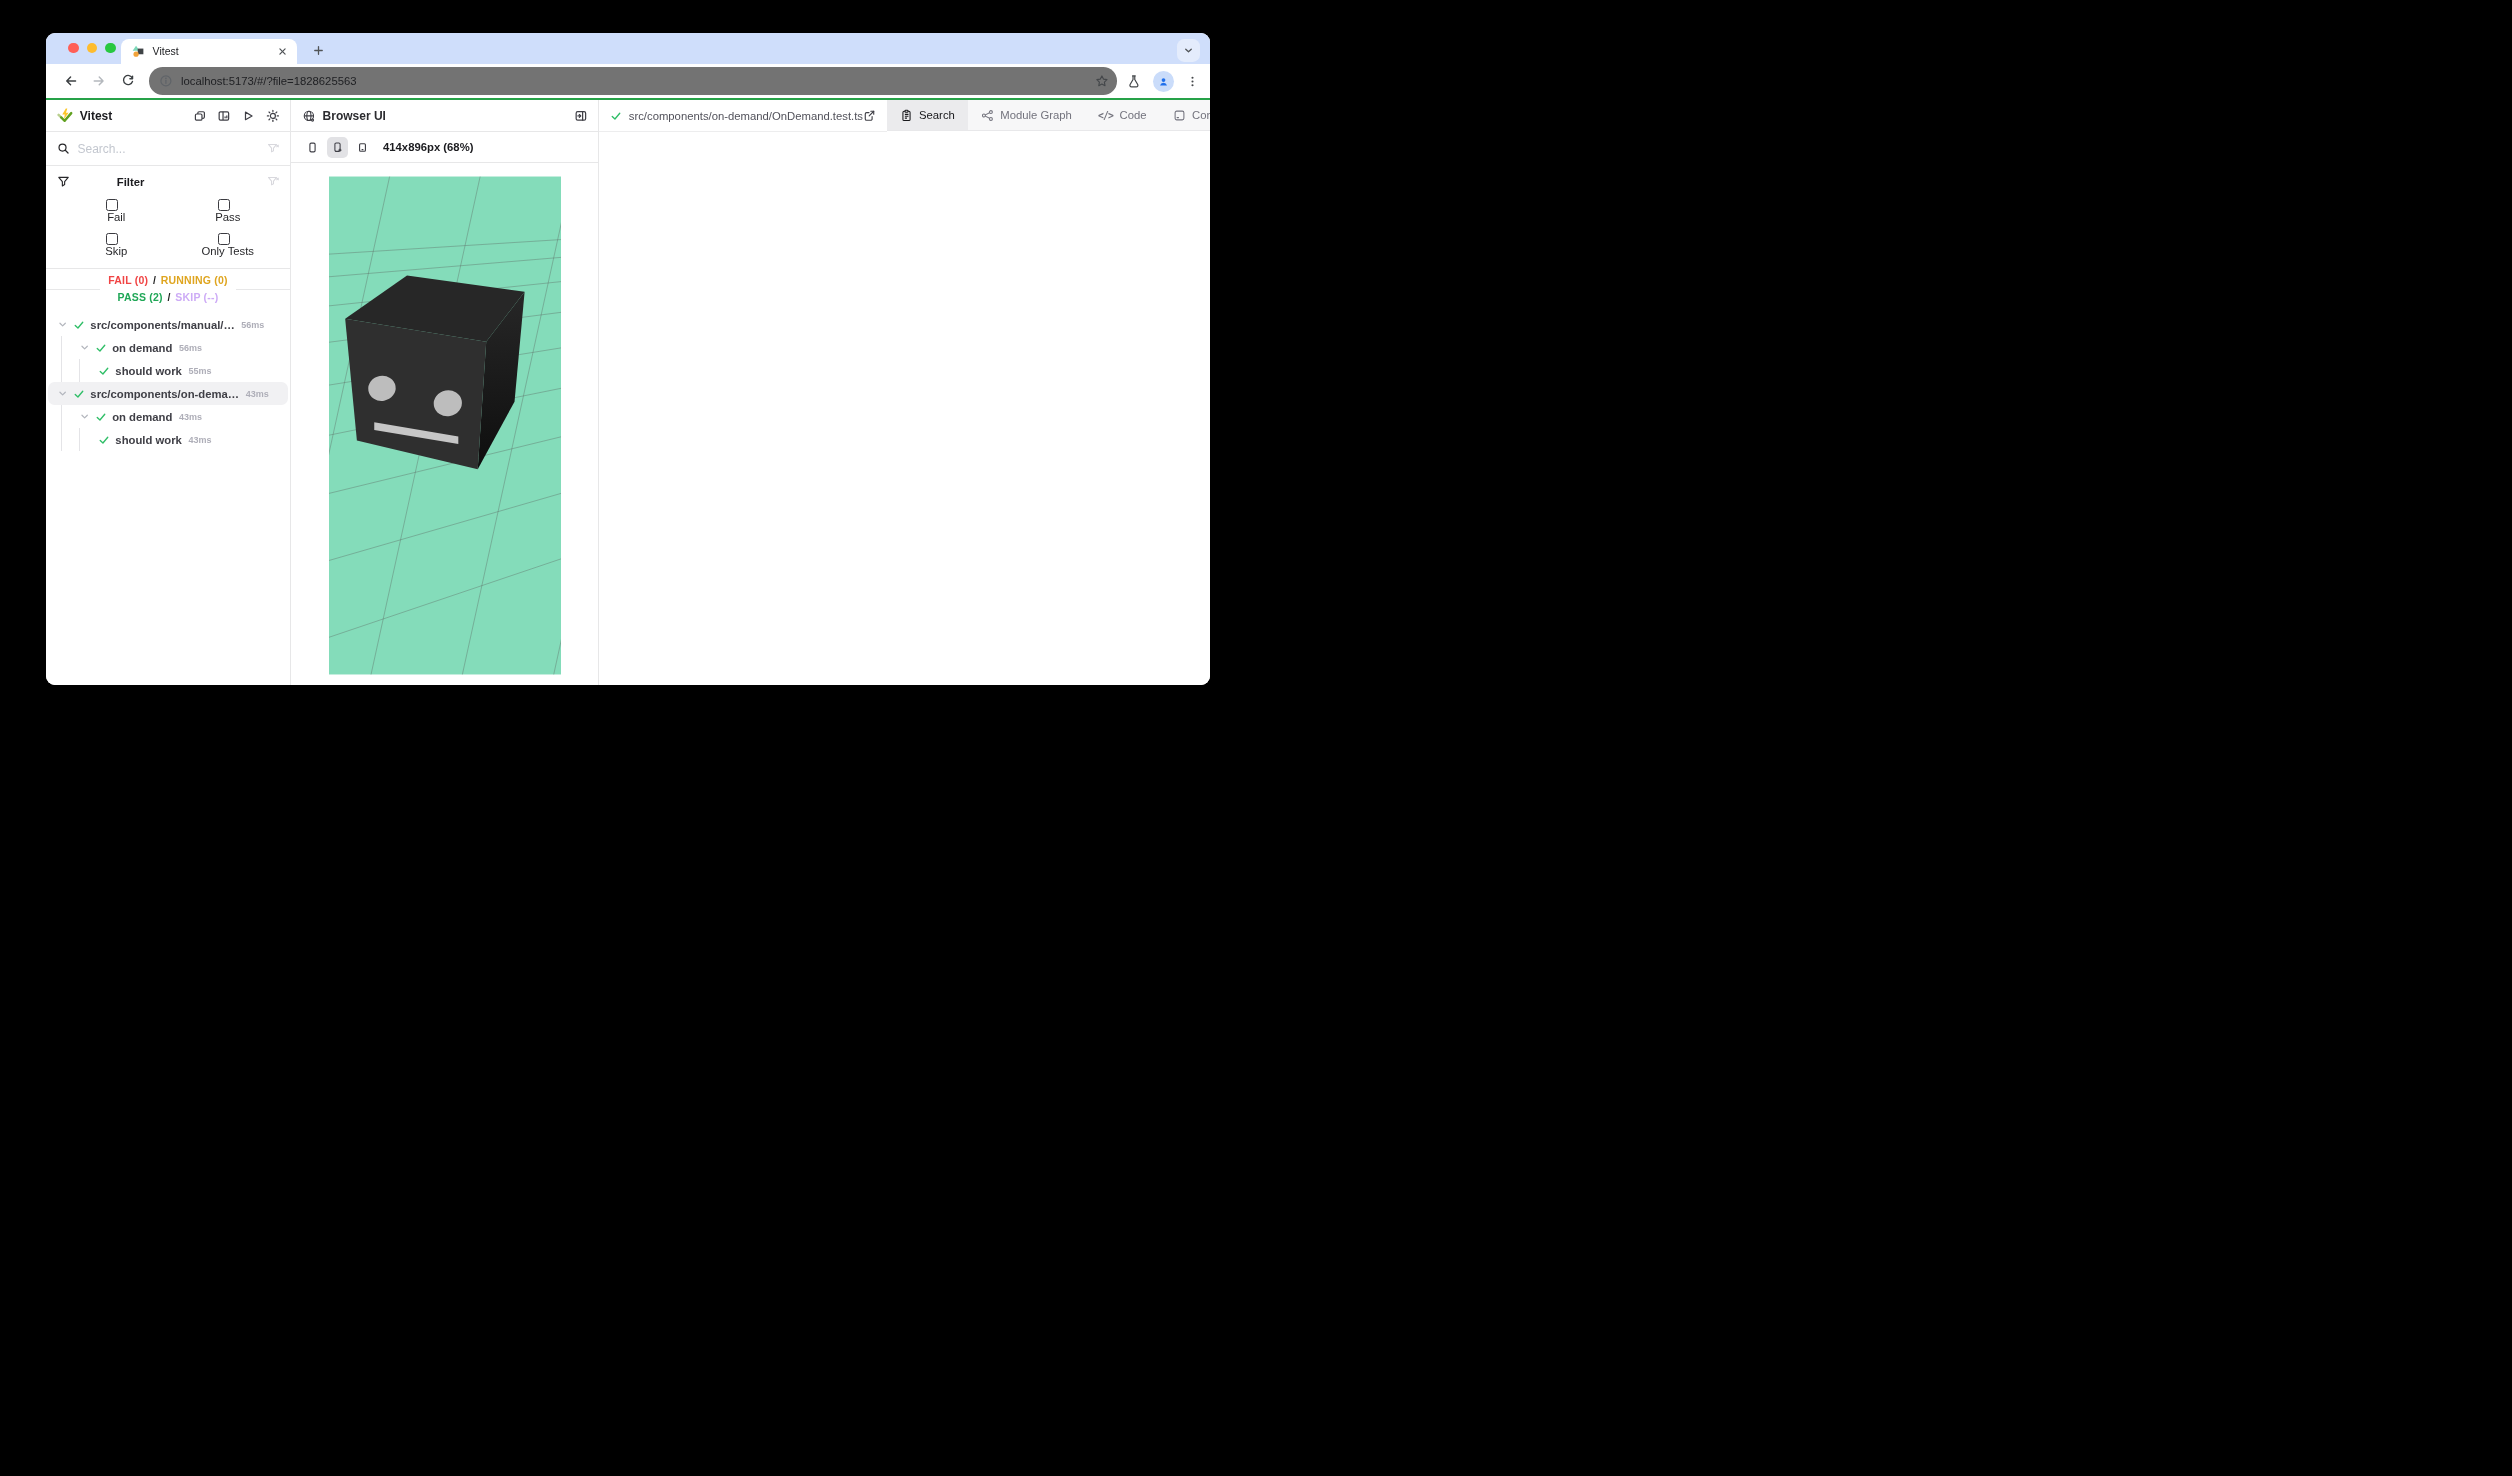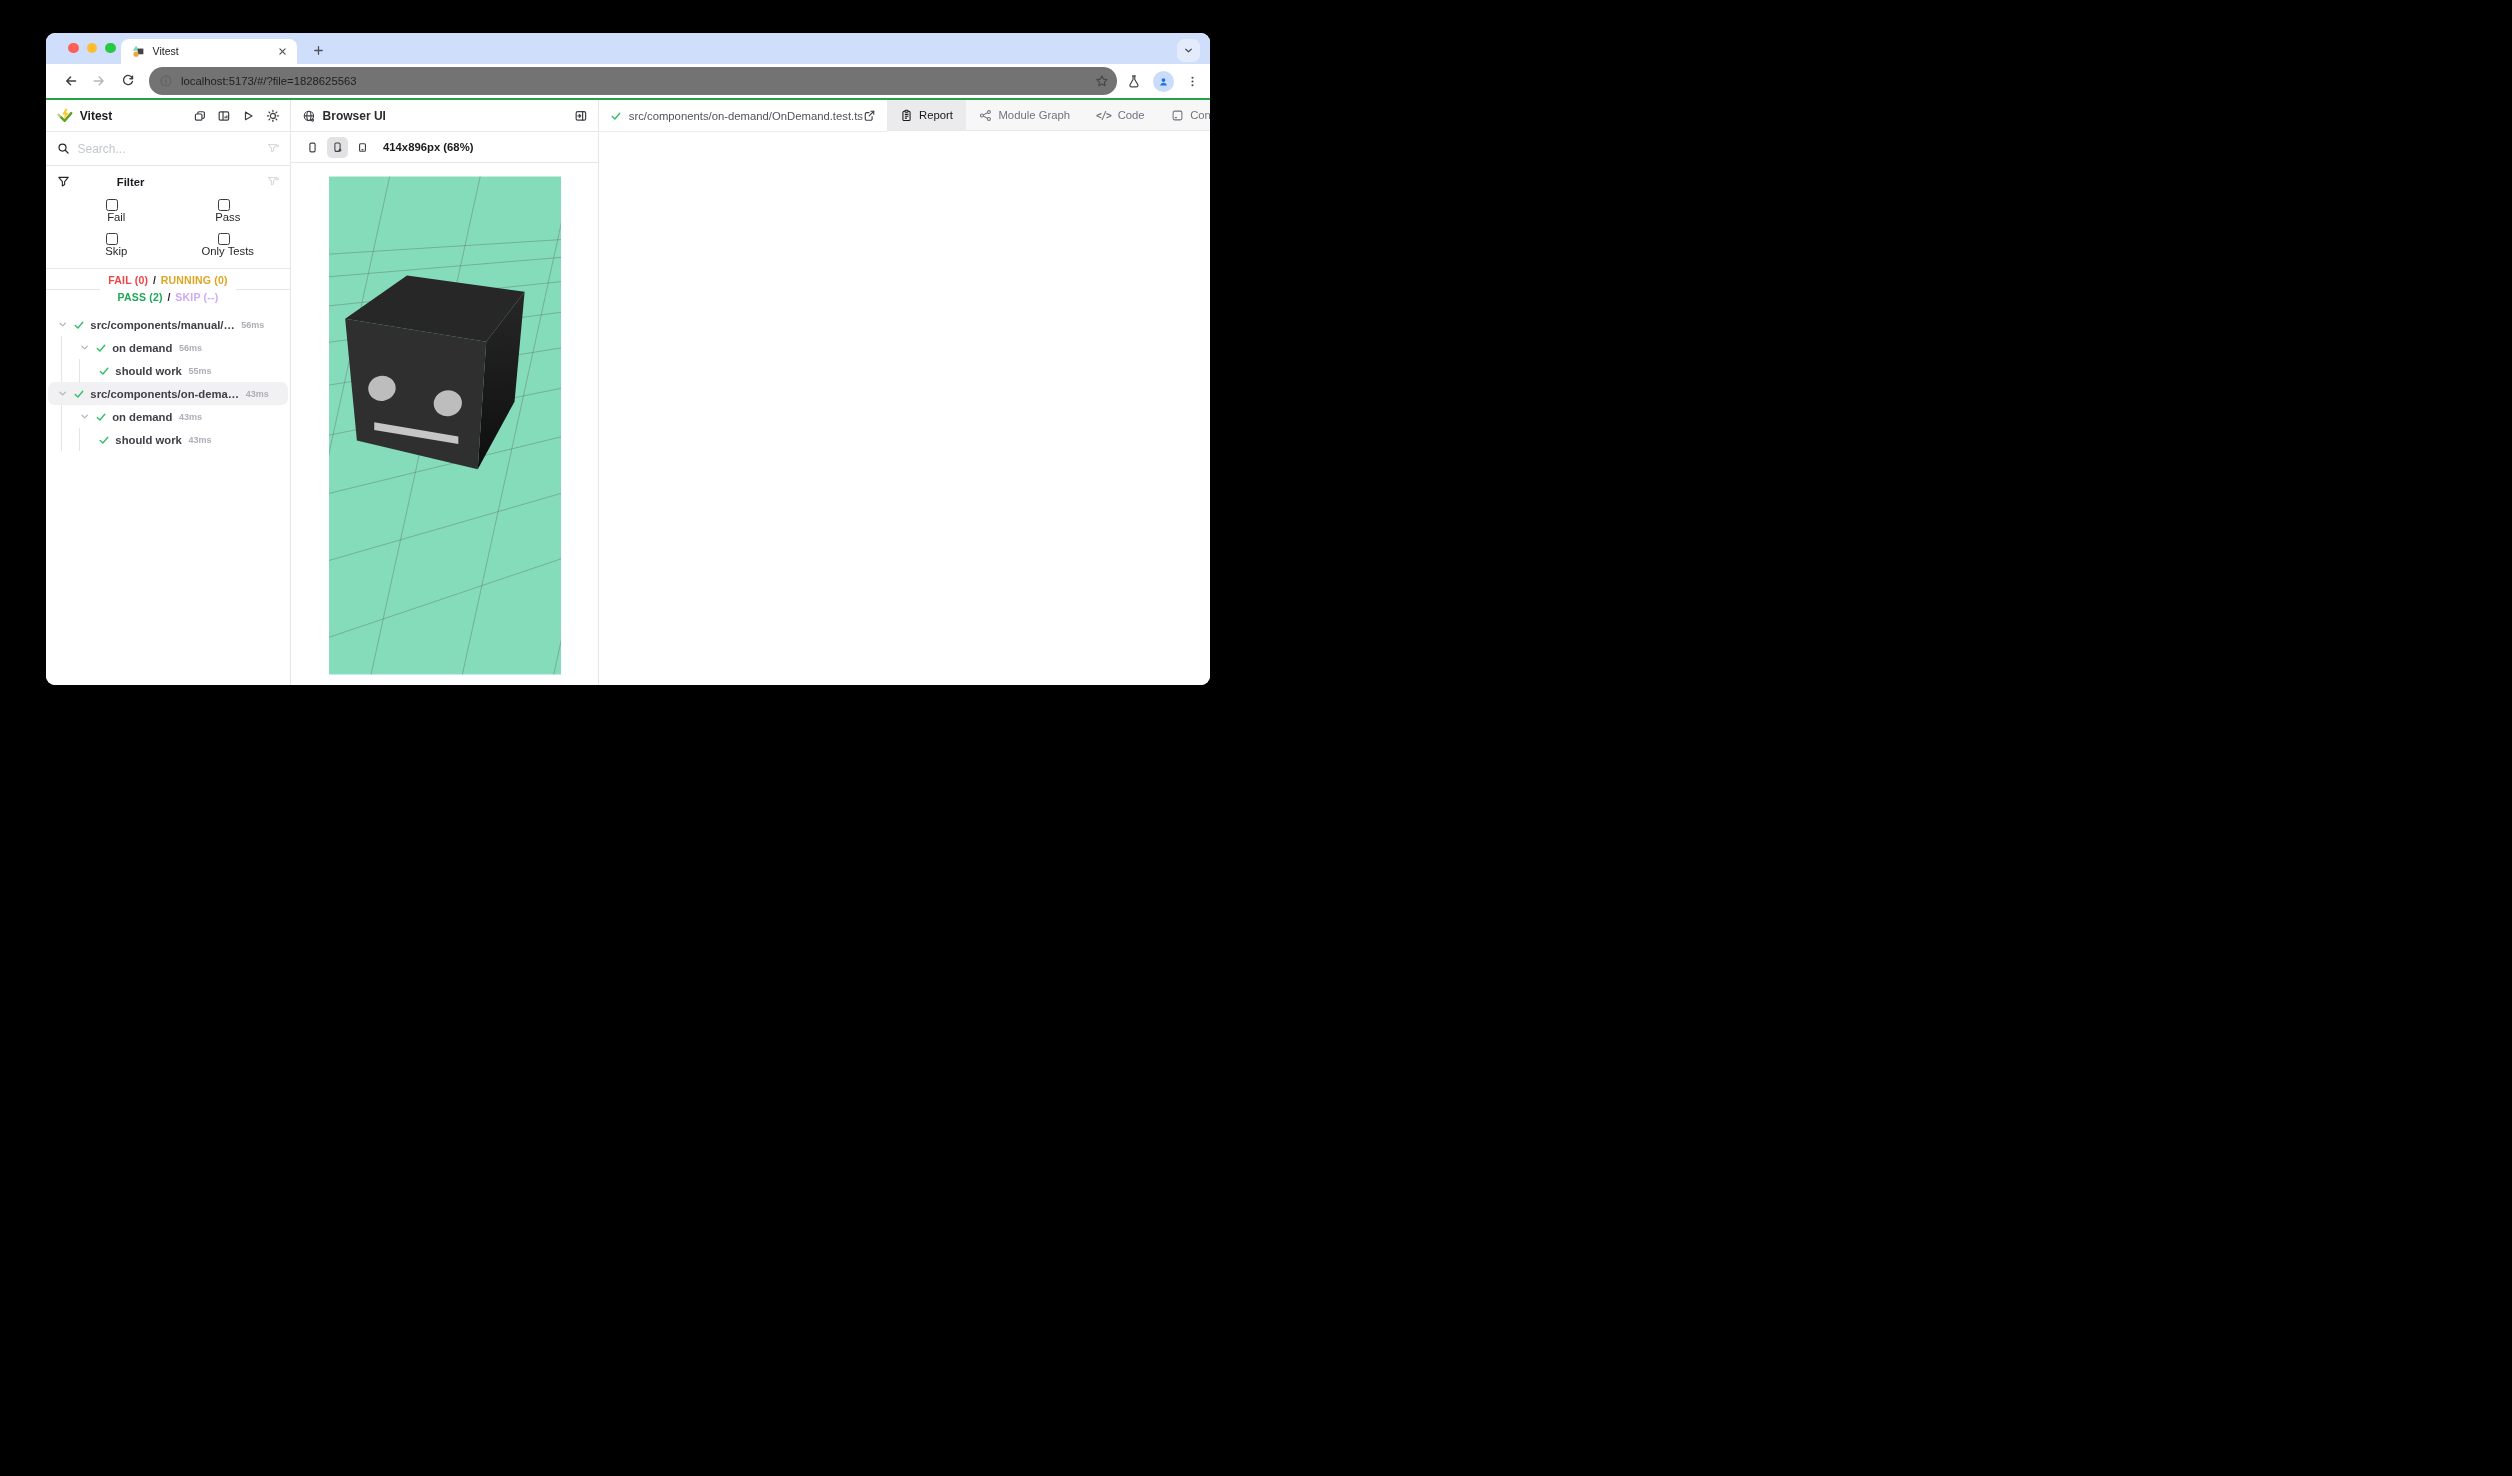--- a/index.html
+++ b/index.html
@@ -452,21 +452,21 @@
 
       <div class="d-tabs">
         <div class="d-tab active">
           <svg width="13" height="13" viewBox="0 0 16 16" fill="none" stroke-width="1.3" stroke-linejoin="round">
             <rect x="3.6" y="2.8" width="8.8" height="11.4" rx="1.4"></rect>
             <rect x="6.2" y="1.6" width="3.6" height="2.4" rx="0.8" fill="#ebebed"></rect>
             <line x1="6" y1="6.6" x2="10.4" y2="6.6"></line>
               <line x1="6" y1="8.9" x2="10.4" y2="8.9"></line>
               <line x1="6" y1="11.2" x2="8.6" y2="11.2"></line>
           </svg>
-          <span>Report</span>
+          <span>Search</span>
         </div>
         <div class="d-tab">
           <svg width="13" height="13" viewBox="0 0 16 16" fill="none" stroke-width="1.3">
             <circle cx="3.6" cy="8" r="1.8"></circle>
               <circle cx="12.2" cy="3.8" r="1.8"></circle>
               <circle cx="12.2" cy="12.2" r="1.8"></circle>
             <line x1="5.3" y1="7.2" x2="10.5" y2="4.6"></line>
               <line x1="5.3" y1="8.8" x2="10.5" y2="11.4"></line>
           </svg>
           <span>Module Graph</span>

